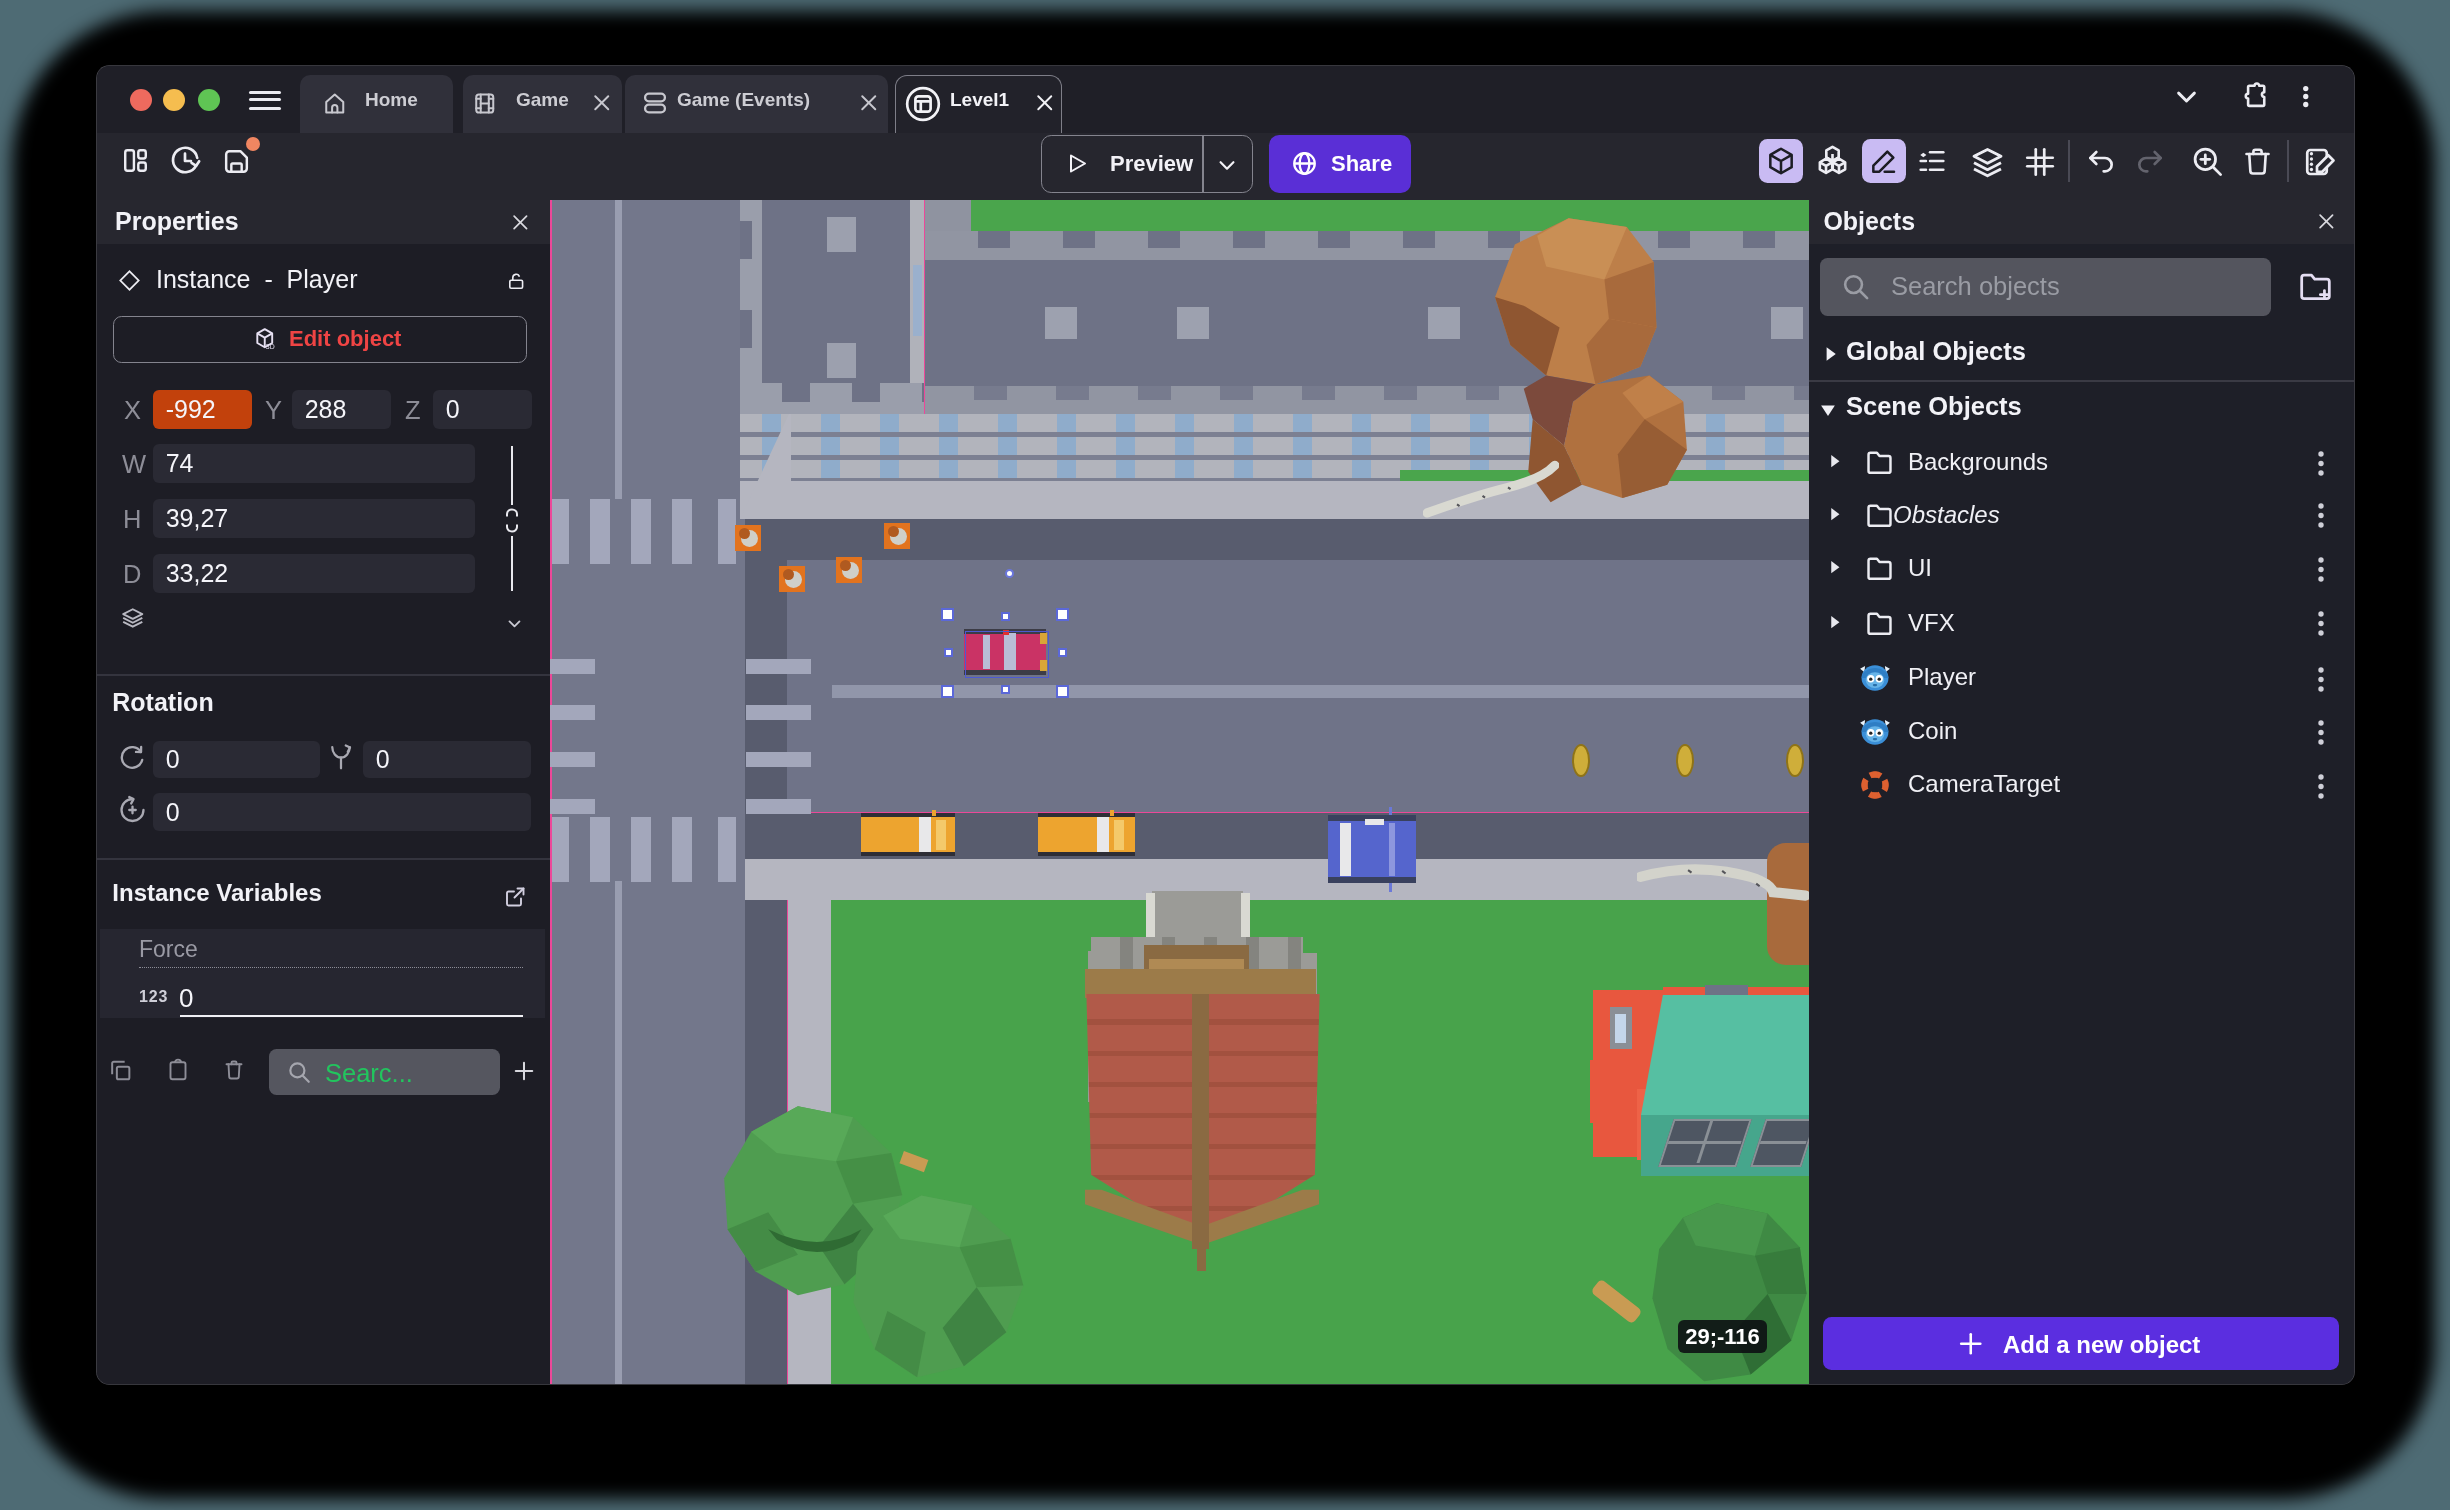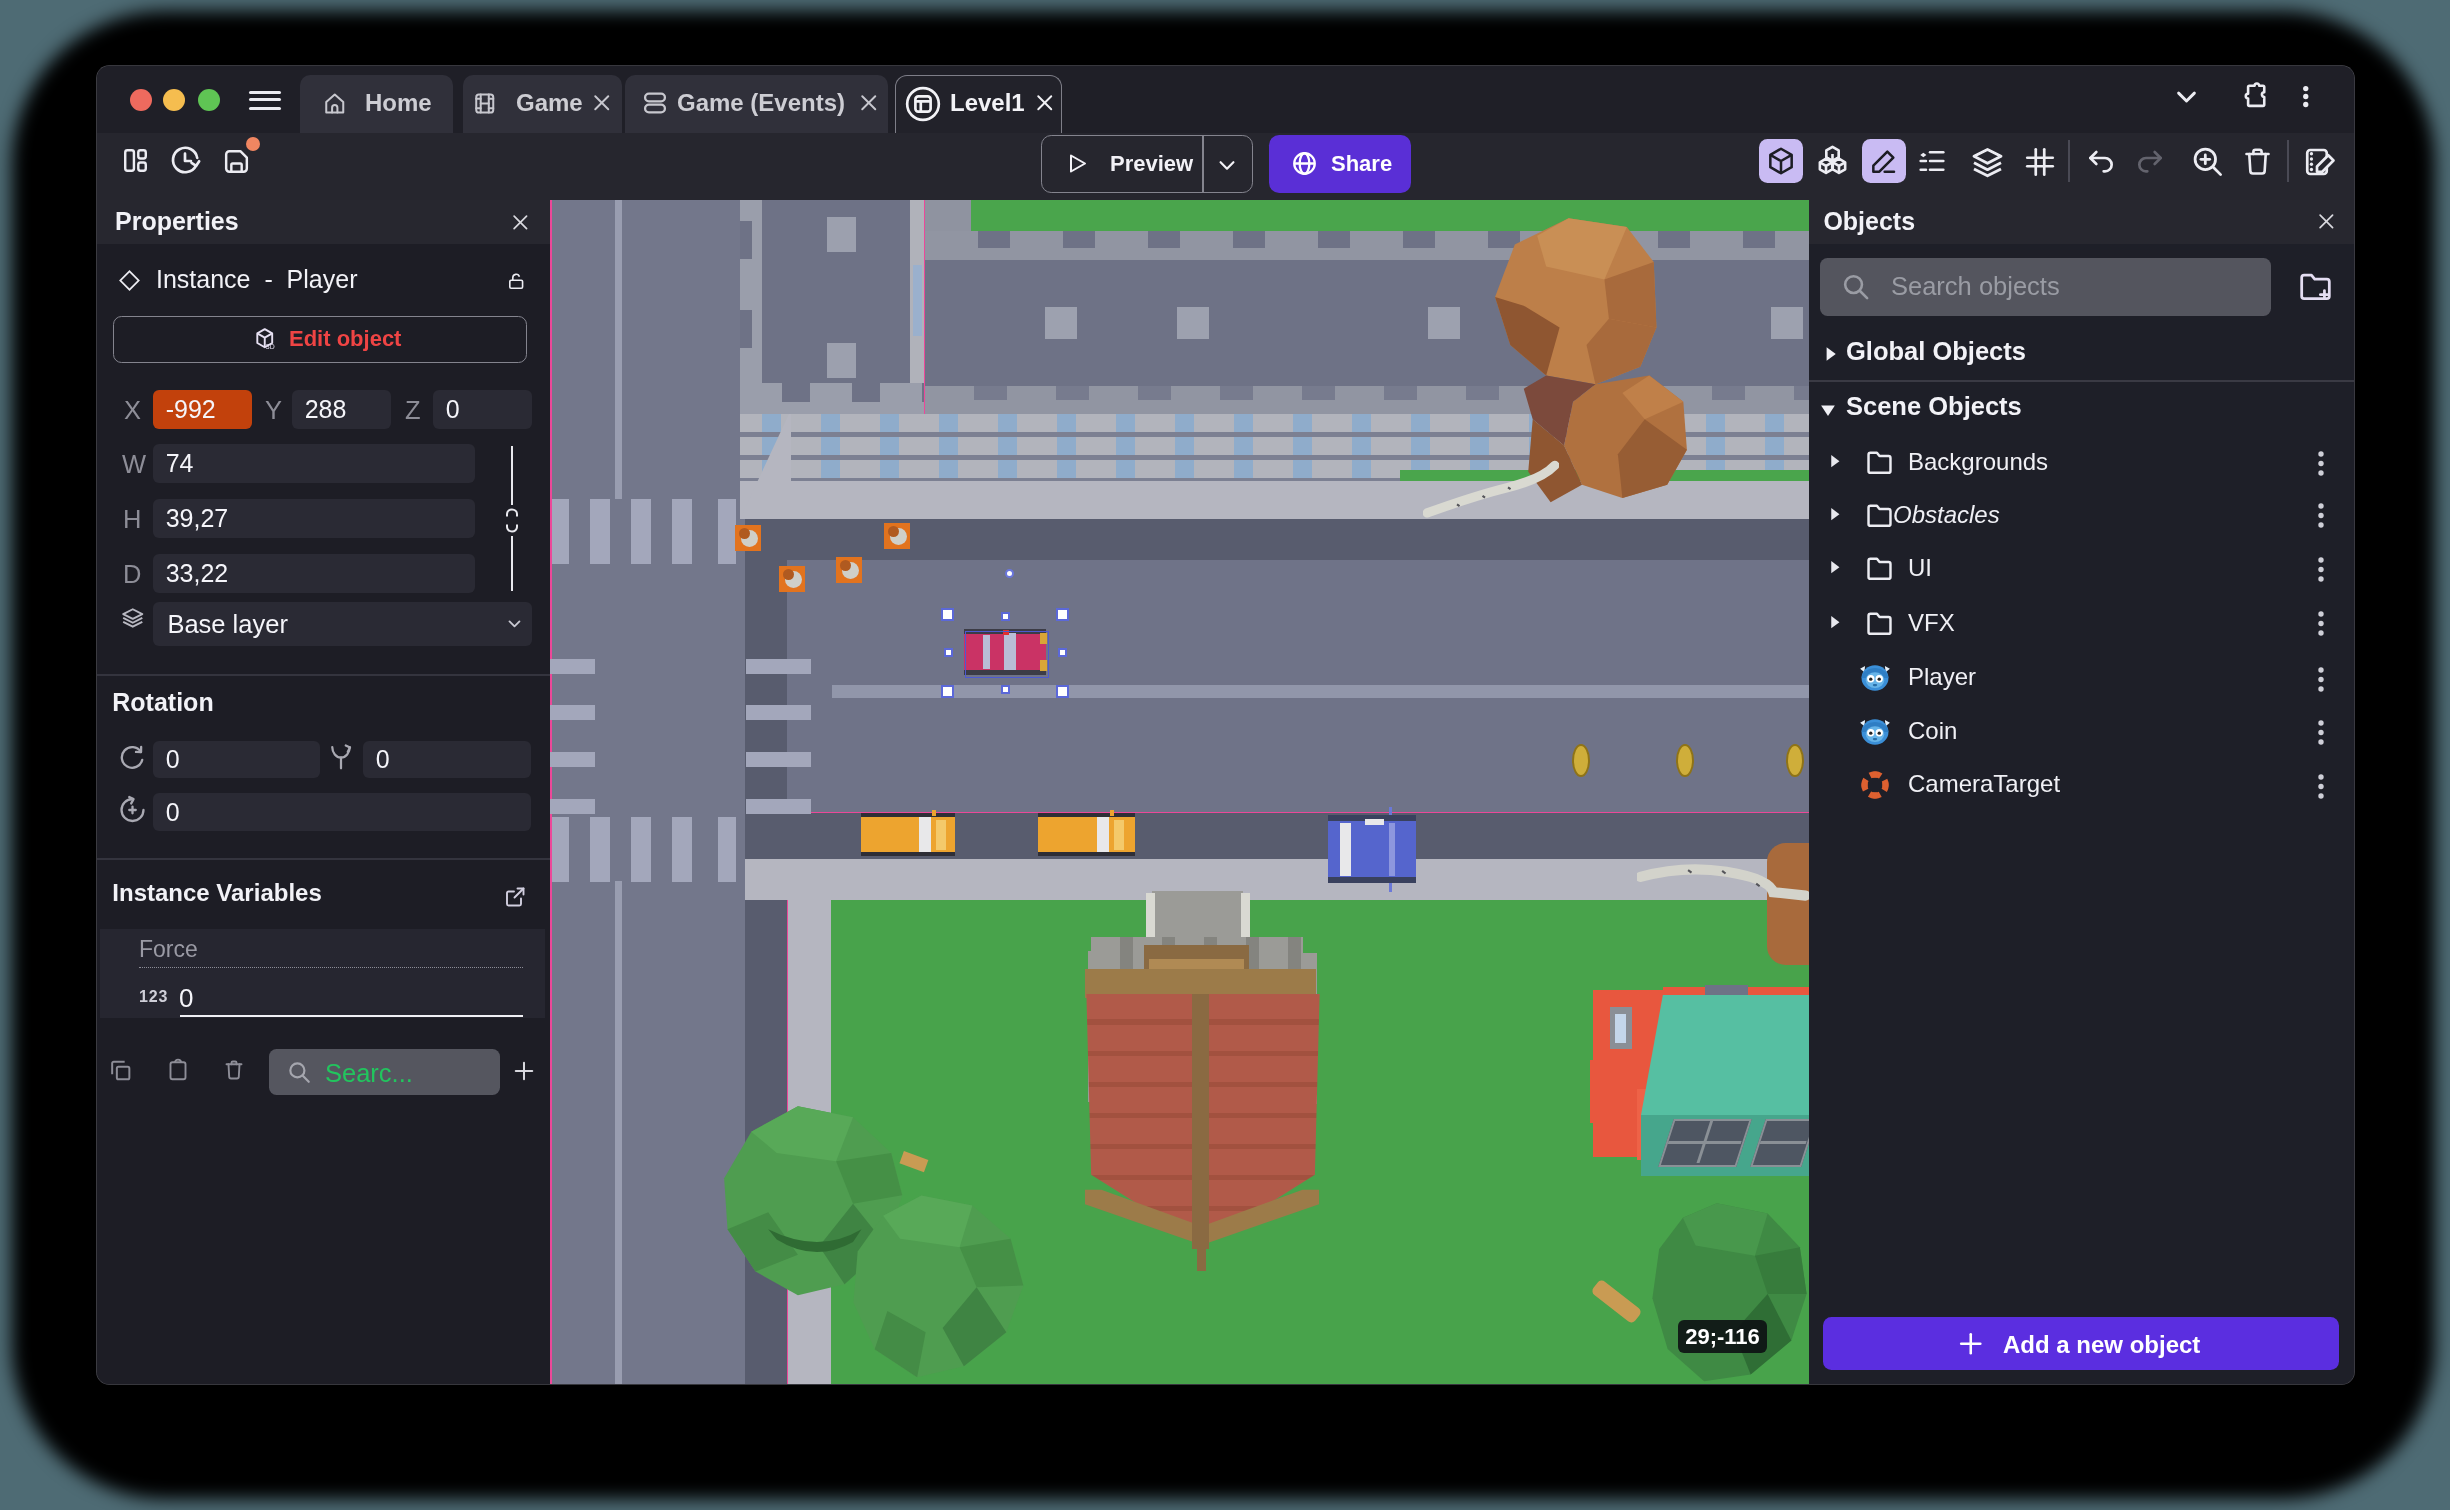--- a/index.html
+++ b/index.html
@@ -1,20 +1,20 @@
 <!DOCTYPE html>
 <html style="font-size:13.6px"><head>
 <meta charset="utf-8">
 <style>
   html,body{margin:0;padding:0;width:2450px;height:1510px;overflow:hidden;background:#4e6b74;}
   *{box-sizing:border-box;font-family:"Liberation Sans", sans-serif;}
   .abs{position:absolute;}
   .shadow{position:absolute;left:12px;top:11px;width:2423px;height:1488px;border-radius:153px;background:#000;filter:blur(8.5px);}
   .win{position:absolute;left:97px;top:66px;width:2257px;height:1318px;border-radius:12px;background:#22222a;overflow:hidden;box-shadow:0 0 0 0.8px #4a4a52;}
-  .ttxt{font-size:24px;font-weight:bold;color:#cdcdd3;}
+  .ttxt{font-size:19px;font-weight:bold;color:#cdcdd3;}
   svg{display:block;}
 </style>
 </head>
 <body>
 <div class="shadow"></div>
 <div class="win">
 
   <div class="abs" id="titlebar" style="left:0;top:0;width:2257px;height:67px;background:#1f1f27;"></div>
   <div class="abs" style="left:33px;top:23px;width:22px;height:22px;border-radius:50%;background:#ee6a5e;"></div>
   <div class="abs" style="left:66px;top:23px;width:22px;height:22px;border-radius:50%;background:#f5bd4f;"></div>
@@ -222,21 +222,20 @@
     <div class="abs" style="left:414px;top:336px;width:1.7px;height:55px;background:#e8e8ee;"></div>
     <svg class="abs" style="left:403px;top:306px;" width="24" height="29" viewBox="0 0 24 28" fill="none" stroke="#e8e8ee" stroke-width="2">
         <path d="M12 3 a5 4.5 0 0 1 5 4.5 V10 M12 25 a5 4.5 0 0 1 -5 -4.5 V18"></path>
         <path d="M12 3 a5 4.5 0 0 0 -5 4.5 V10 M12 25 a5 4.5 0 0 0 5 -4.5 V18"></path>
       </svg>
     <svg class="abs" style="left:23px;top:405px;" width="25.5" height="25.5" viewBox="0 0 24 24" fill="none" stroke="#b9b9c2" stroke-width="1.8" stroke-linejoin="round">
         <path d="M3 8.5 12 4 21 8.5 12 13 Z"></path>
         <path d="M3 12.2 12 16.7 21 12.2"></path>
         <path d="M3 15.9 12 20.4 21 15.9"></path>
       </svg>
-    <div class="abs" style="left:56px;top:402px;width:379px;height:44px;background:#2a2a34;border-radius:6px;color:#f5f5fa;font-size:25.5px;line-height:44px;padding-left:14.4px;">Base layer</div>
     <svg class="abs" style="left:409px;top:415px;" width="17" height="17" viewBox="0 0 24 24" fill="none" stroke="#c9c9d2" stroke-width="2.6" stroke-linecap="round" stroke-linejoin="round">
         <path d="M5 9 12 16 19 9"></path>
       </svg>
     <div class="abs" style="left:0;top:474px;width:453px;height:1.7px;background:#34343e;"></div>
     <div class="abs" style="left:15.3px;top:488px;font-size:25px;font-weight:bold;color:#f2f2f7;">Rotation</div>
     <svg class="abs" style="left:20.4px;top:541px;" width="31" height="34" viewBox="0 0 24 24" fill="none" stroke="#a9a9b2" stroke-width="1.8" stroke-linecap="round" stroke-linejoin="round">
         <path d="M19.5 13.5 a8 8 0 1 1 -1 -6.2"></path>
         <path d="M18.7 3.5 18.6 7.4 14.7 7.3"></path>
       </svg>
     <div class="abs" style="left:56px;top:541px;width:167px;height:37px;background:#2a2a34;border-radius:6px;color:#f5f5fa;font-size:25px;line-height:37px;padding-left:12.7px;">0</div>

